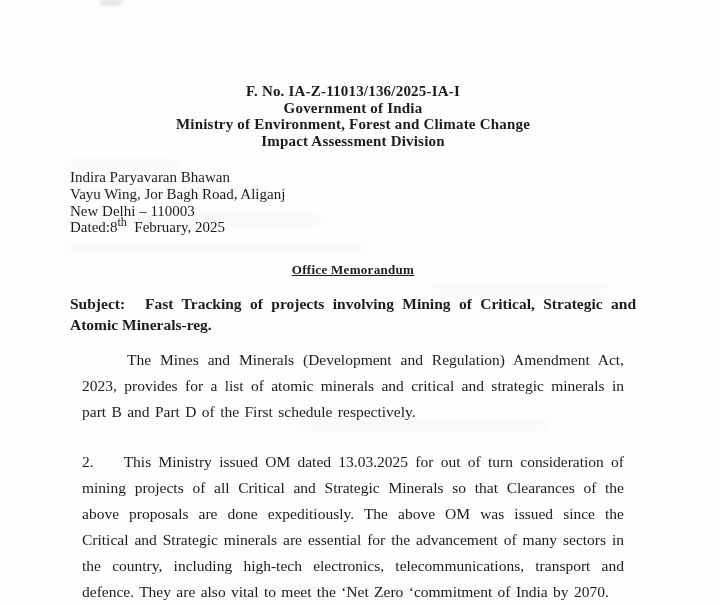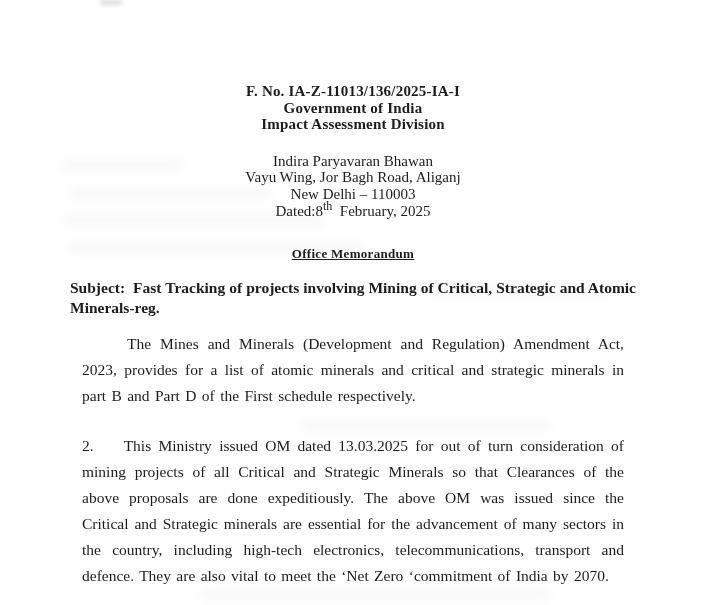--- a/index.html
+++ b/index.html
@@ -25,21 +25,21 @@
   .letterhead {
     margin-top: 83px;
     text-align: center;
     font-weight: bold;
     font-size: 15px;
     line-height: 16.5px;
     letter-spacing: 0.2px;
   }
   .address-block {
     margin-top: 20px;
-    text-align: center;
+    text-align: left;
     font-size: 15px;
     line-height: 16.8px;
   }
   .address-block sup {
     font-size: 12px;
     line-height: 0;
     vertical-align: super;
   }
   .om-title-wrap {
     margin-top: 24px;
@@ -54,21 +54,21 @@
     letter-spacing: 0.3px;
   }
   .subject {
     margin: 14px 0 0 0;
     font-weight: bold;
     font-size: 15.5px;
     line-height: 20.5px;
     text-align: justify;
   }
   .subject .subject-label {
-    padding-right: 8px;
+    padding-right: 20px;
   }
   .para {
     margin: 12px;
     font-size: 15.5px;
     line-height: 26px;
     text-align: justify;
     word-spacing: 1.5px;
   }
   .para-1 {
     margin-top: 12px;
@@ -109,20 +109,21 @@
     <div class="smudge" style="left:430px; top:285px; width:180px; height:10px;"></div>
     <div class="smudge" style="left:300px; top:420px; width:250px; height:10px;"></div>
     <div class="smudge" style="left:200px; top:590px; width:350px; height:9px;"></div>
   </div>
 
   <div class="content">
 
     <div class="letterhead">
       <div>F. No. IA-Z-11013/136/2025-IA-I</div>
       <div>Government of India</div>
+      <div>Ministry of Environment, Forest and Climate Change</div>
       <div>Impact Assessment Division</div>
     </div>
 
     <div class="address-block">
       <div>Indira Paryavaran Bhawan</div>
       <div>Vayu Wing, Jor Bagh Road, Aliganj</div>
       <div>New Delhi – 110003</div>
       <div><span>Dated:8</span><sup>th</sup><span style="white-space:pre;">  February, 2025</span></div>
     </div>
 

